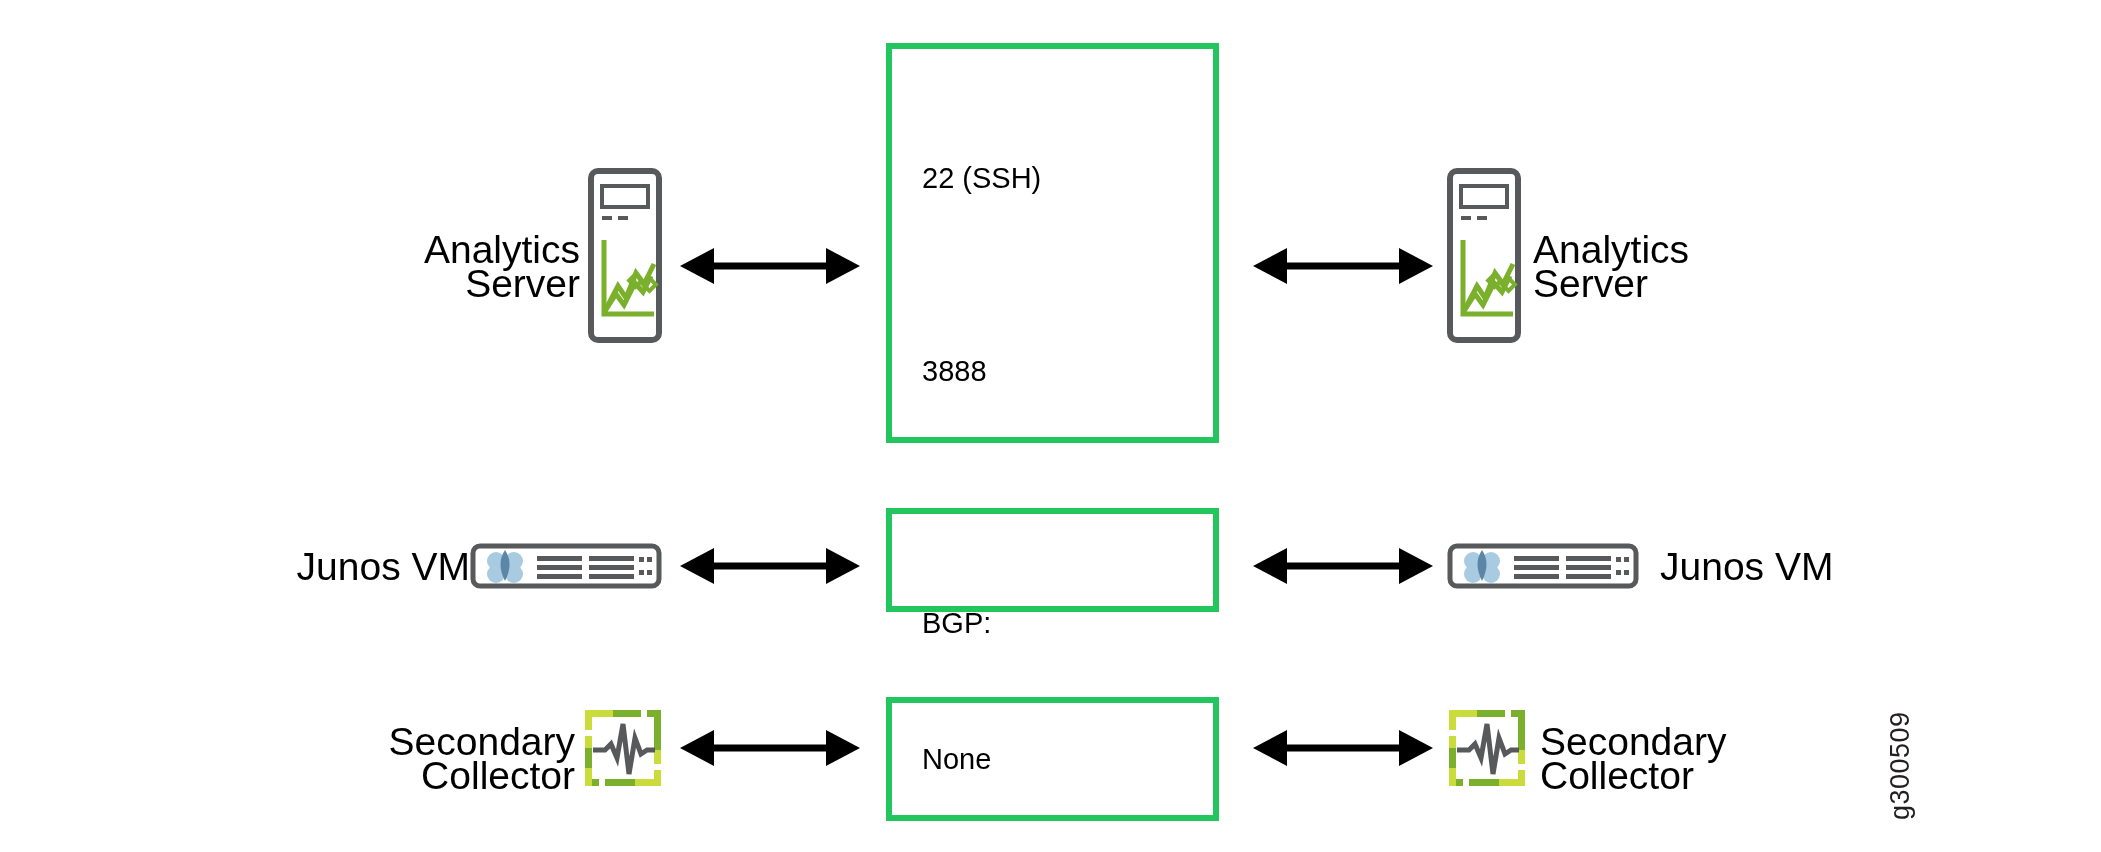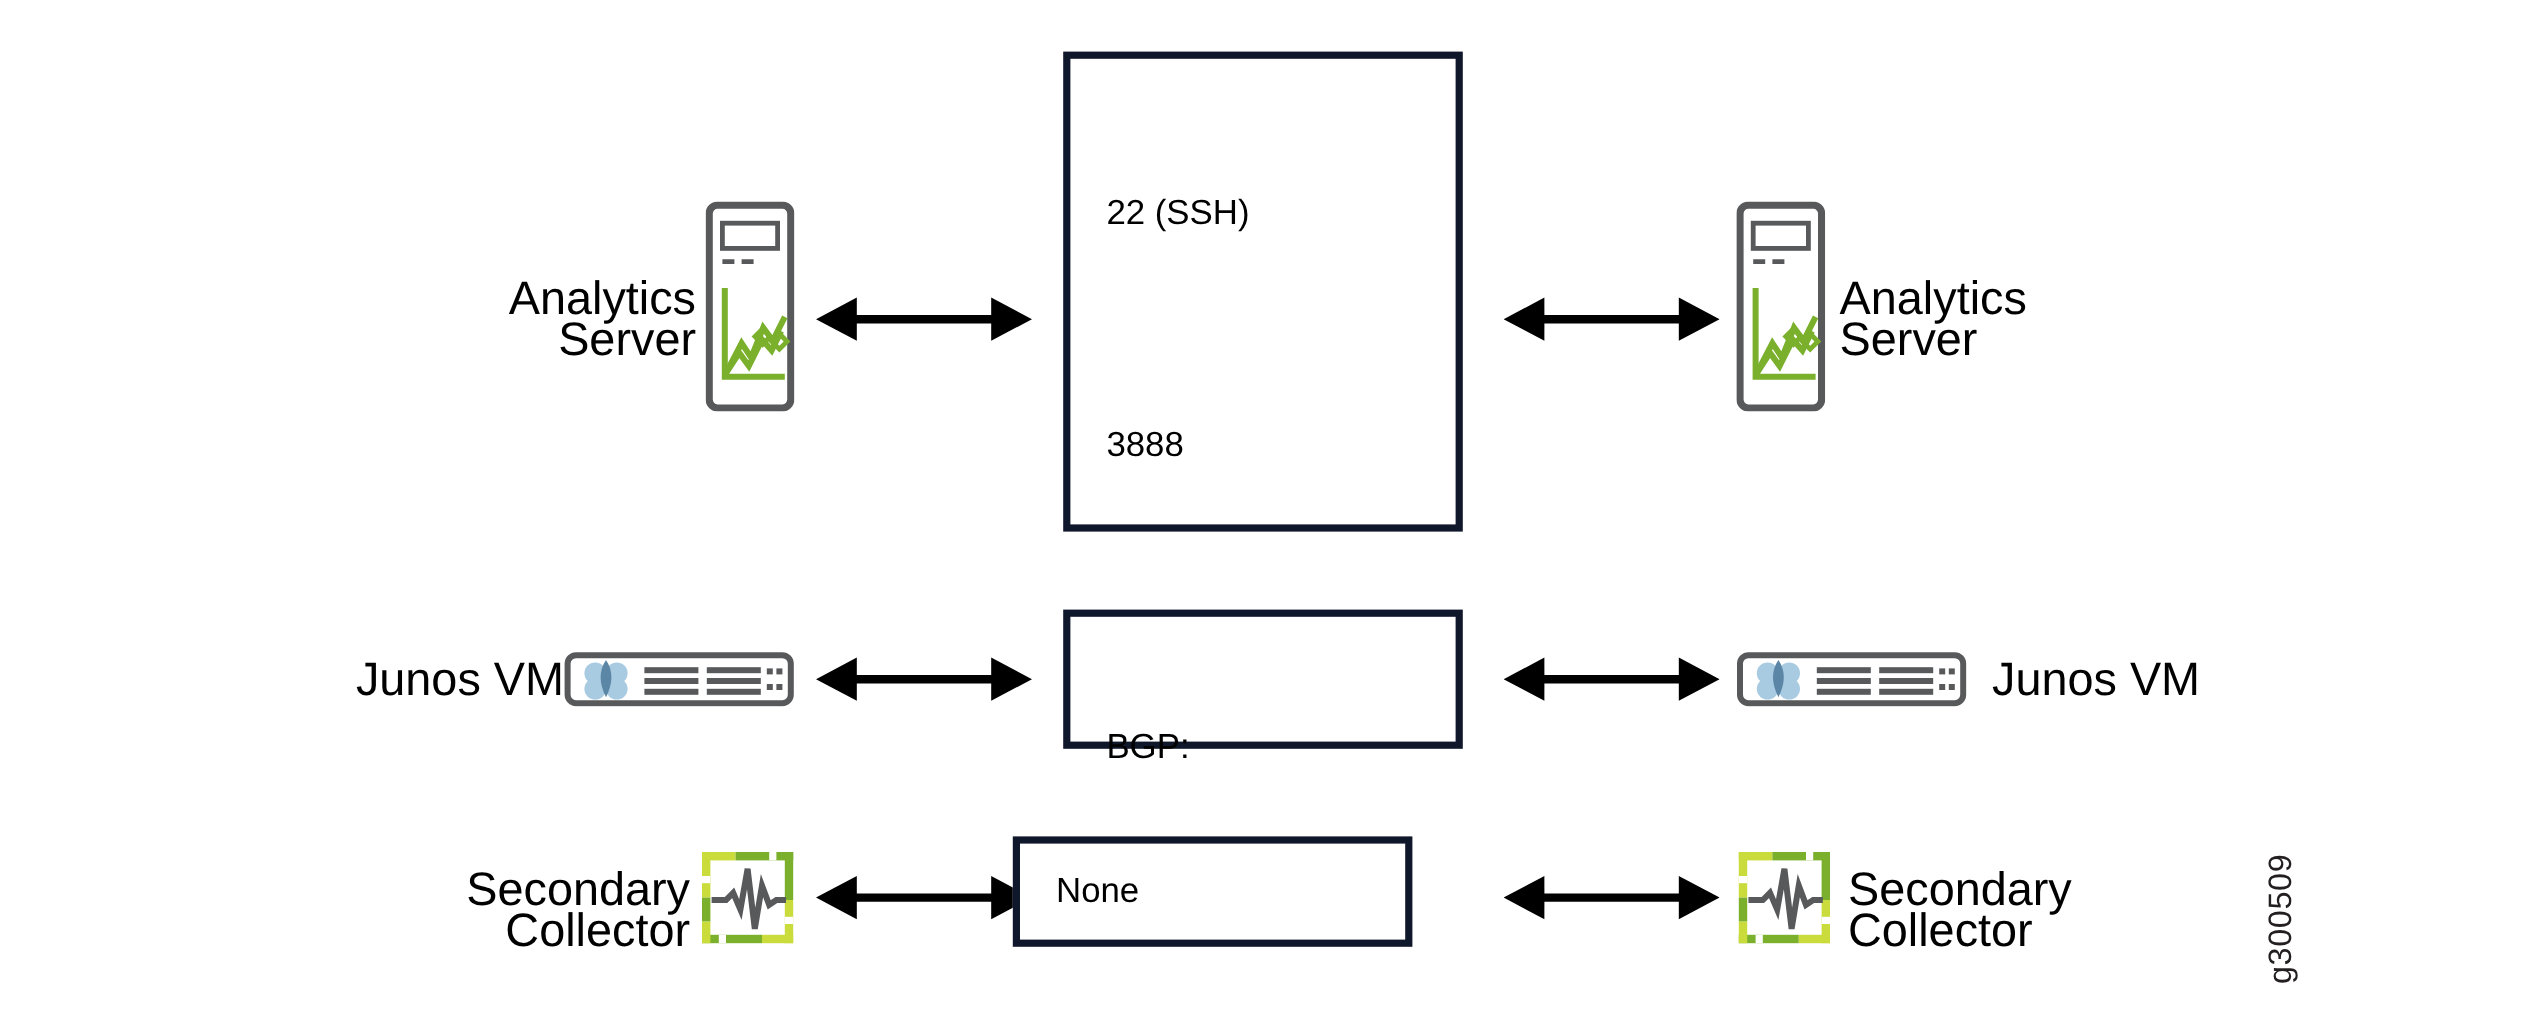--- a/index.html
+++ b/index.html
@@ -12,21 +12,21 @@
     height: 852px;
     position: relative;
     overflow: hidden;
     font-family: "Liberation Sans", sans-serif;
     color: #000000;
   }
 
   
   .port-box {
     position: absolute;
-    border: 6px solid #0f172a;
+    border: 6px solid #22c55e;
     background: #ffffff;
     box-sizing: border-box;
   }
   .port-box-text {
     position: absolute;
     left: 30px;
     font-size: 29px;
     line-height: 35px;
     color: #000000;
     white-space: pre;
@@ -164,21 +164,21 @@
 </div>
 
 <div class="arrow" style="left:680px; top:544px; width:180px; height:44px;">
   <svg width="180" height="44" viewBox="0 0 180 44">
     <line x1="30" y1="22" x2="150" y2="22" stroke="#000000" stroke-width="7"></line>
     <polygon points="0,22 34,4 34,40" fill="#000000"></polygon>
     <polygon points="180,22 146,4 146,40" fill="#000000"></polygon>
   </svg>
 </div>
 
-<div class="port-box" style="left:886px; top:508px; width:333px; height:116px;">
+<div class="port-box" style="left:886px; top:508px; width:333px; height:104px;">
   <div class="port-box-text" style="top:22px;">
     <span class="port-line">BGP:</span>
     <span class="port-line">179</span>
   </div>
 </div>
 
 <div class="arrow" style="left:1253px; top:544px; width:180px; height:44px;">
   <svg width="180" height="44" viewBox="0 0 180 44">
     <line x1="30" y1="22" x2="150" y2="22" stroke="#000000" stroke-width="7"></line>
     <polygon points="0,22 34,4 34,40" fill="#000000"></polygon>
@@ -238,21 +238,21 @@
 </div>
 
 <div class="arrow" style="left:680px; top:726px; width:180px; height:44px;">
   <svg width="180" height="44" viewBox="0 0 180 44">
     <line x1="30" y1="22" x2="150" y2="22" stroke="#000000" stroke-width="7"></line>
     <polygon points="0,22 34,4 34,40" fill="#000000"></polygon>
     <polygon points="180,22 146,4 146,40" fill="#000000"></polygon>
   </svg>
 </div>
 
-<div class="port-box" style="left:844px; top:697px; width:333px; height:92px;">
+<div class="port-box" style="left:886px; top:697px; width:333px; height:124px;">
   <div class="port-box-text mid">
     <span class="port-line">None</span>
   </div>
 </div>
 
 <div class="arrow" style="left:1253px; top:726px; width:180px; height:44px;">
   <svg width="180" height="44" viewBox="0 0 180 44">
     <line x1="30" y1="22" x2="150" y2="22" stroke="#000000" stroke-width="7"></line>
     <polygon points="0,22 34,4 34,40" fill="#000000"></polygon>
     <polygon points="180,22 146,4 146,40" fill="#000000"></polygon>

